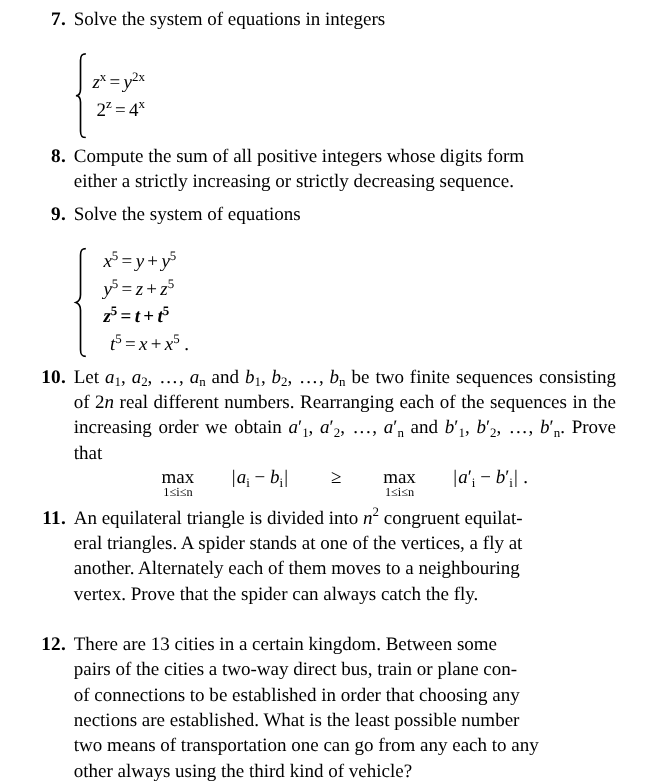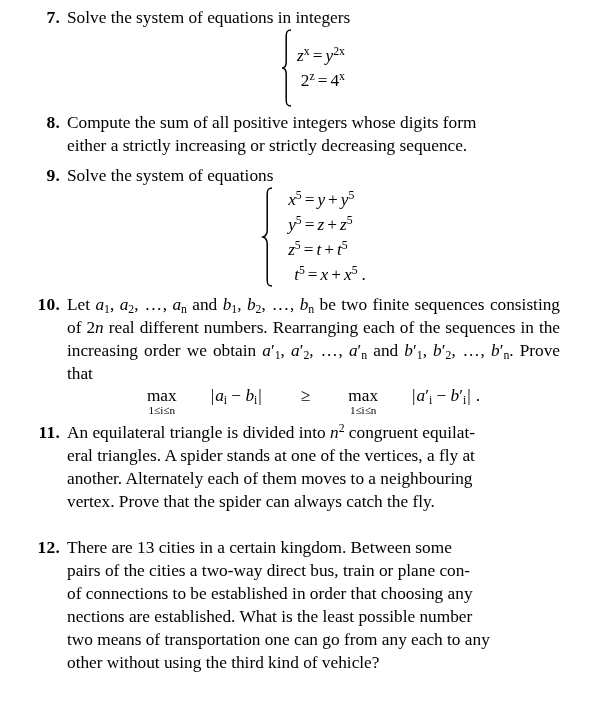--- a/index.html
+++ b/index.html
@@ -75,24 +75,23 @@
     line-height: 0;
     vertical-align: 0.55em;
   }
   .prime {
     font-style: normal;
   }
 
   
   .math-display {
     display: flex;
-    justify-content: center;
     align-items: center;
     width: 100%;
-    margin: 0 0 4px 0;
+    margin: 19px 0 4px 0;
   }
 
   .system {
     display: flex;
     align-items: stretch;
     justify-content: flex-start;
   }
 
   .brace {
     font-size: 1px;
@@ -136,21 +135,21 @@
   }
   .sys-7 .r1, .sys-7 .r2 {
     padding-right: 2px;
   }
 
   .sys-9 .eqn-row {
     text-align: left;
   }
   .sys-9 .r1 { padding-left: 10px; }
   .sys-9 .r2 { padding-left: 10px; }
-  .sys-9 .r3 { padding-left: 10px; }
+  .sys-9 .r3 { padding-left: 10px; font-weight: bold; }
   .sys-9 .r4 { padding-left: 16px; }
 
   
   .ineq-display {
     display: flex;
     justify-content: center;
     align-items: flex-start;
     margin: 2px 0 3px 0;
     font-size: 17.3px;
   }
@@ -296,18 +295,18 @@
     </li>
 
     <li class="problem" style="margin-top:23px;">
       <span class="problem-number">12.</span>
       <div class="problem-body">
         <div>There are 13 cities in a certain kingdom.  Between some</div>
         <div>pairs of the cities a two-way direct bus, train or plane con-</div>
         <div>of connections to be established in order that choosing any</div>
         <div>nections are established. What is the least possible number</div>
         <div>two means of transportation one can go from any each to any</div>
-        <div class="lastline">other without using the third kind of vehicle?</div>
+        <div class="lastline">other always using the third kind of vehicle?</div>
       </div>
     </li>
 
   </ol>
 </div>
 
 </body></html>

